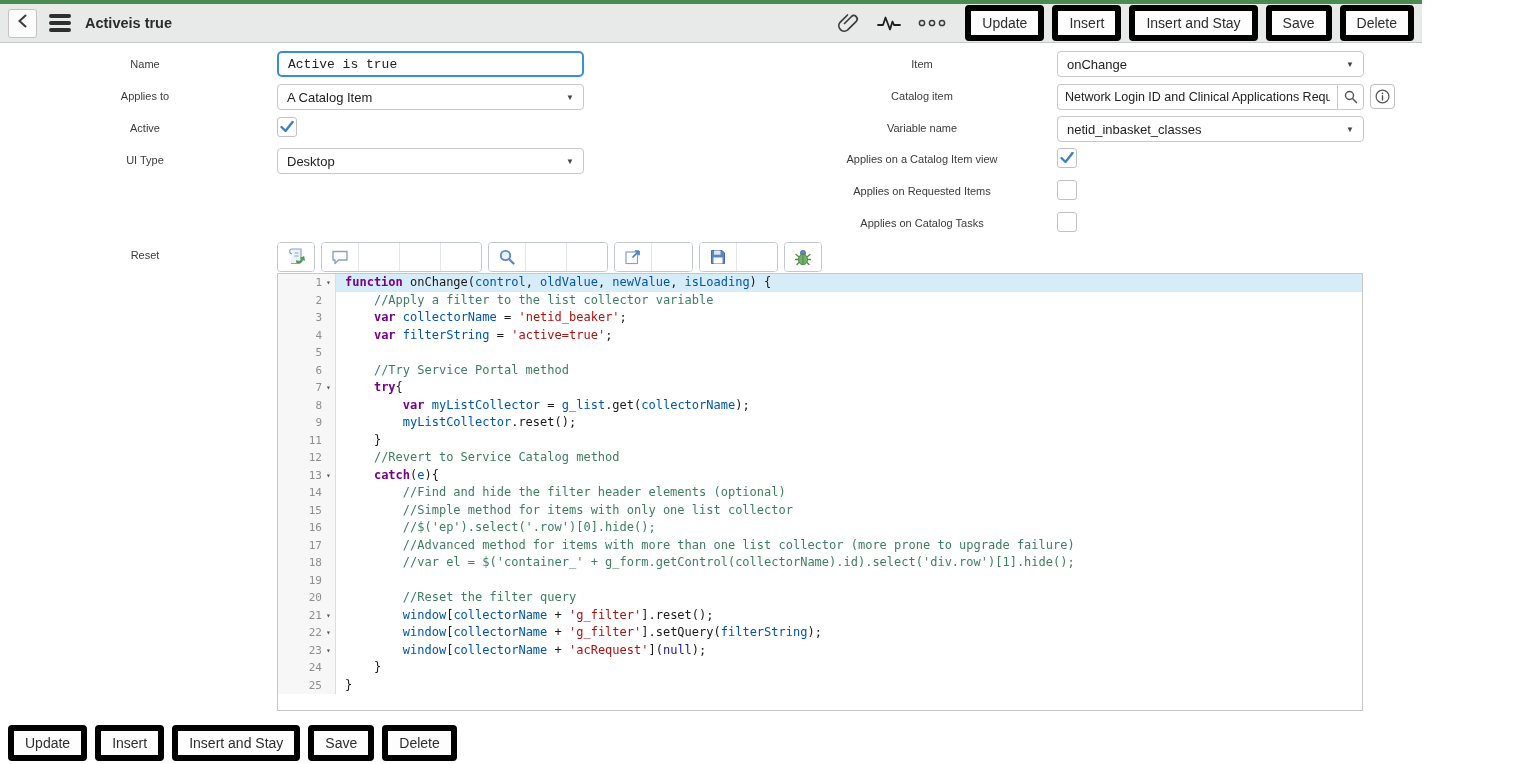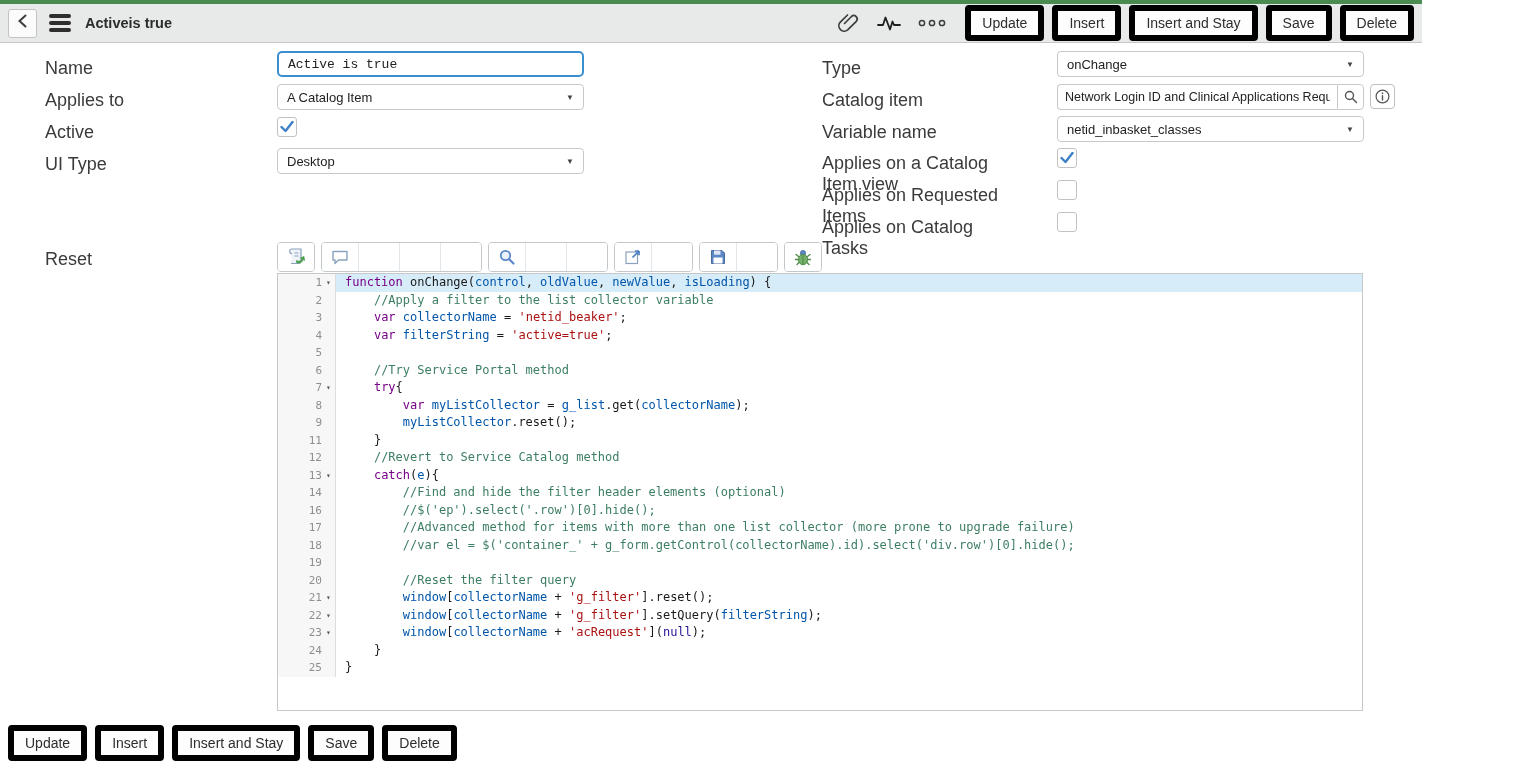--- a/index.html
+++ b/index.html
@@ -16,21 +16,21 @@
   .hamburger { width:26px; height:20px; display:flex; flex-direction:column; justify-content:space-between; padding:1px 2px; cursor:pointer; }
   .hamburger span { display:block; height:4px; background:#2f2f2f; border-radius:2px; }
   .page-title { font-size:14.5px; font-weight:700; color:#2c2c2c; margin-left:2px; }
   .header-right { margin-left:auto; display:flex; align-items:center; gap:14px; }
   .hdr-icon { display:flex; align-items:center; justify-content:center; cursor:pointer; }
   .hdr-buttons { display:flex; align-items:center; gap:8px; margin-left:4px; }
   .btn { background:#fdfdfd; border:6px solid #000000; border-radius:4px; padding:4px 11px;
          font-size:14px; color:#2e2e2e; font-family:inherit; cursor:pointer; white-space:nowrap; }
 
   
-  .fld-label { position:absolute; width:200px; text-align:left; font-size:18px; color:#3b3b3b; }
+  .fld-label { position:absolute; width:200px; text-align:center; font-size:11px; color:#3b3b3b; }
   .lbl-l { left:45px; }
   .lbl-r { left:822px; }
   .ctl-l { left:277px; }
   .ctl-r { left:1057px; }
   .text-input { position:absolute; width:307px; height:26px; border:1px solid #c9c9c9; border-radius:4px;
                 padding:0 9px; font-size:13px; color:#222; font-family:Liberation Mono, monospace; background:#fff; }
   .text-input.focused { border:2px solid #3a8fd1; border-radius:5px; outline:none; }
   .select { position:absolute; width:307px; height:26px; border:1px solid #c9c9c9; border-radius:4px;
             background:#fff; display:flex; align-items:center; padding:0 9px; font-size:13px; color:#222; cursor:pointer; }
   .select .arrow { margin-left:auto; font-size:8px; color:#444; }
@@ -54,21 +54,21 @@
 
   
   .editor { position:absolute; left:277px; top:273px; width:1086px; height:438px; border:1px solid #c8c8c8;
             background:#fff; overflow:hidden; font-family:"DejaVu Sans Mono", monospace; font-size:12px; }
   .code-row { display:flex; height:17.5px; line-height:17.5px; }
   .gutter-cell { flex:0 0 58px; background:#f7f7f7; border-right:1px solid #dddddd; display:flex; align-items:center; }
   .gutter-cell .ln { flex:1; text-align:right; color:#8f8f8f; font-size:11px; }
   .gutter-cell .fold { width:13px; text-align:center; font-size:8px; color:#555; }
   .code-cell { flex:1; white-space:pre; padding-left:9px; color:#1a1a1a; }
   .code-cell.active { background:#d7ecf9; }
-  .tk-keyword { color:#770088; font-weight:normal; }
+  .tk-keyword { color:#770088; font-weight:bold; }
   .tk-string { color:#aa1111; }
   .tk-comment { color:#3c7e62; }
   .tk-variable { color:#0055aa; }
   .tk-atom { color:#221199; }
 
   
   .footer-buttons { position:absolute; left:8px; top:725px; display:flex; gap:8px; }
 </style>
 </head>
 <body>
@@ -133,21 +133,21 @@
         <path d="M1.5 6l4 4 7-9" stroke="#3f80c4" stroke-width="2.4" fill="none" stroke-linecap="round" stroke-linejoin="round"></path>
       </svg>
   </div>
 
   <div class="fld-label lbl-l" style="top:154px;">UI Type</div>
   <div class="select ctl-l" style="top:148px;">
     <span>Desktop</span>
     <span class="arrow">▼</span>
   </div>
 
-  <div class="fld-label lbl-r" style="top:58px;">Type</div>
+  <div class="fld-label lbl-r" style="top:58px;">Item</div>
   <div class="select ctl-r" style="top:51px;">
     <span>onChange</span>
     <span class="arrow">▼</span>
   </div>
 
   <div class="fld-label lbl-r" style="top:90px;">Catalog item</div>
   <div class="ref-wrap ctl-r" style="top:84px;">
     <input value="Network Login ID and Clinical Applications Requ" style="">
     <div class="ref-search">
       <svg width="16" height="16" viewBox="0 0 16 16">
@@ -374,38 +374,45 @@
       </div>
       <div class="code-row">
         <div class="gutter-cell">
           <span class="ln">14</span>
           <span class="fold"></span>
         </div>
         <div class="code-cell">        <span class="tk-comment">//Find and hide the filter header elements (optional)</span></div>
       </div>
       <div class="code-row">
         <div class="gutter-cell">
+          <span class="ln">15</span>
+          <span class="fold"></span>
+        </div>
+        <div class="code-cell">        <span class="tk-comment">//Simple method for items with only one list collector</span></div>
+      </div>
+      <div class="code-row">
+        <div class="gutter-cell">
           <span class="ln">16</span>
           <span class="fold"></span>
         </div>
         <div class="code-cell">        <span class="tk-comment">//$('ep').select('.row')[0].hide();</span></div>
       </div>
       <div class="code-row">
         <div class="gutter-cell">
           <span class="ln">17</span>
           <span class="fold"></span>
         </div>
         <div class="code-cell">        <span class="tk-comment">//Advanced method for items with more than one list collector (more prone to upgrade failure)</span></div>
       </div>
       <div class="code-row">
         <div class="gutter-cell">
           <span class="ln">18</span>
           <span class="fold"></span>
         </div>
-        <div class="code-cell">        <span class="tk-comment">//var el = $('container_' + g_form.getControl(collectorName).id).select('div.row')[0].hide();</span></div>
+        <div class="code-cell">        <span class="tk-comment">//var el = $('container_' + g_form.getControl(collectorName).id).select('div.row')[1].hide();</span></div>
       </div>
       <div class="code-row">
         <div class="gutter-cell">
           <span class="ln">19</span>
           <span class="fold"></span>
         </div>
         <div class="code-cell"></div>
       </div>
       <div class="code-row">
         <div class="gutter-cell">

